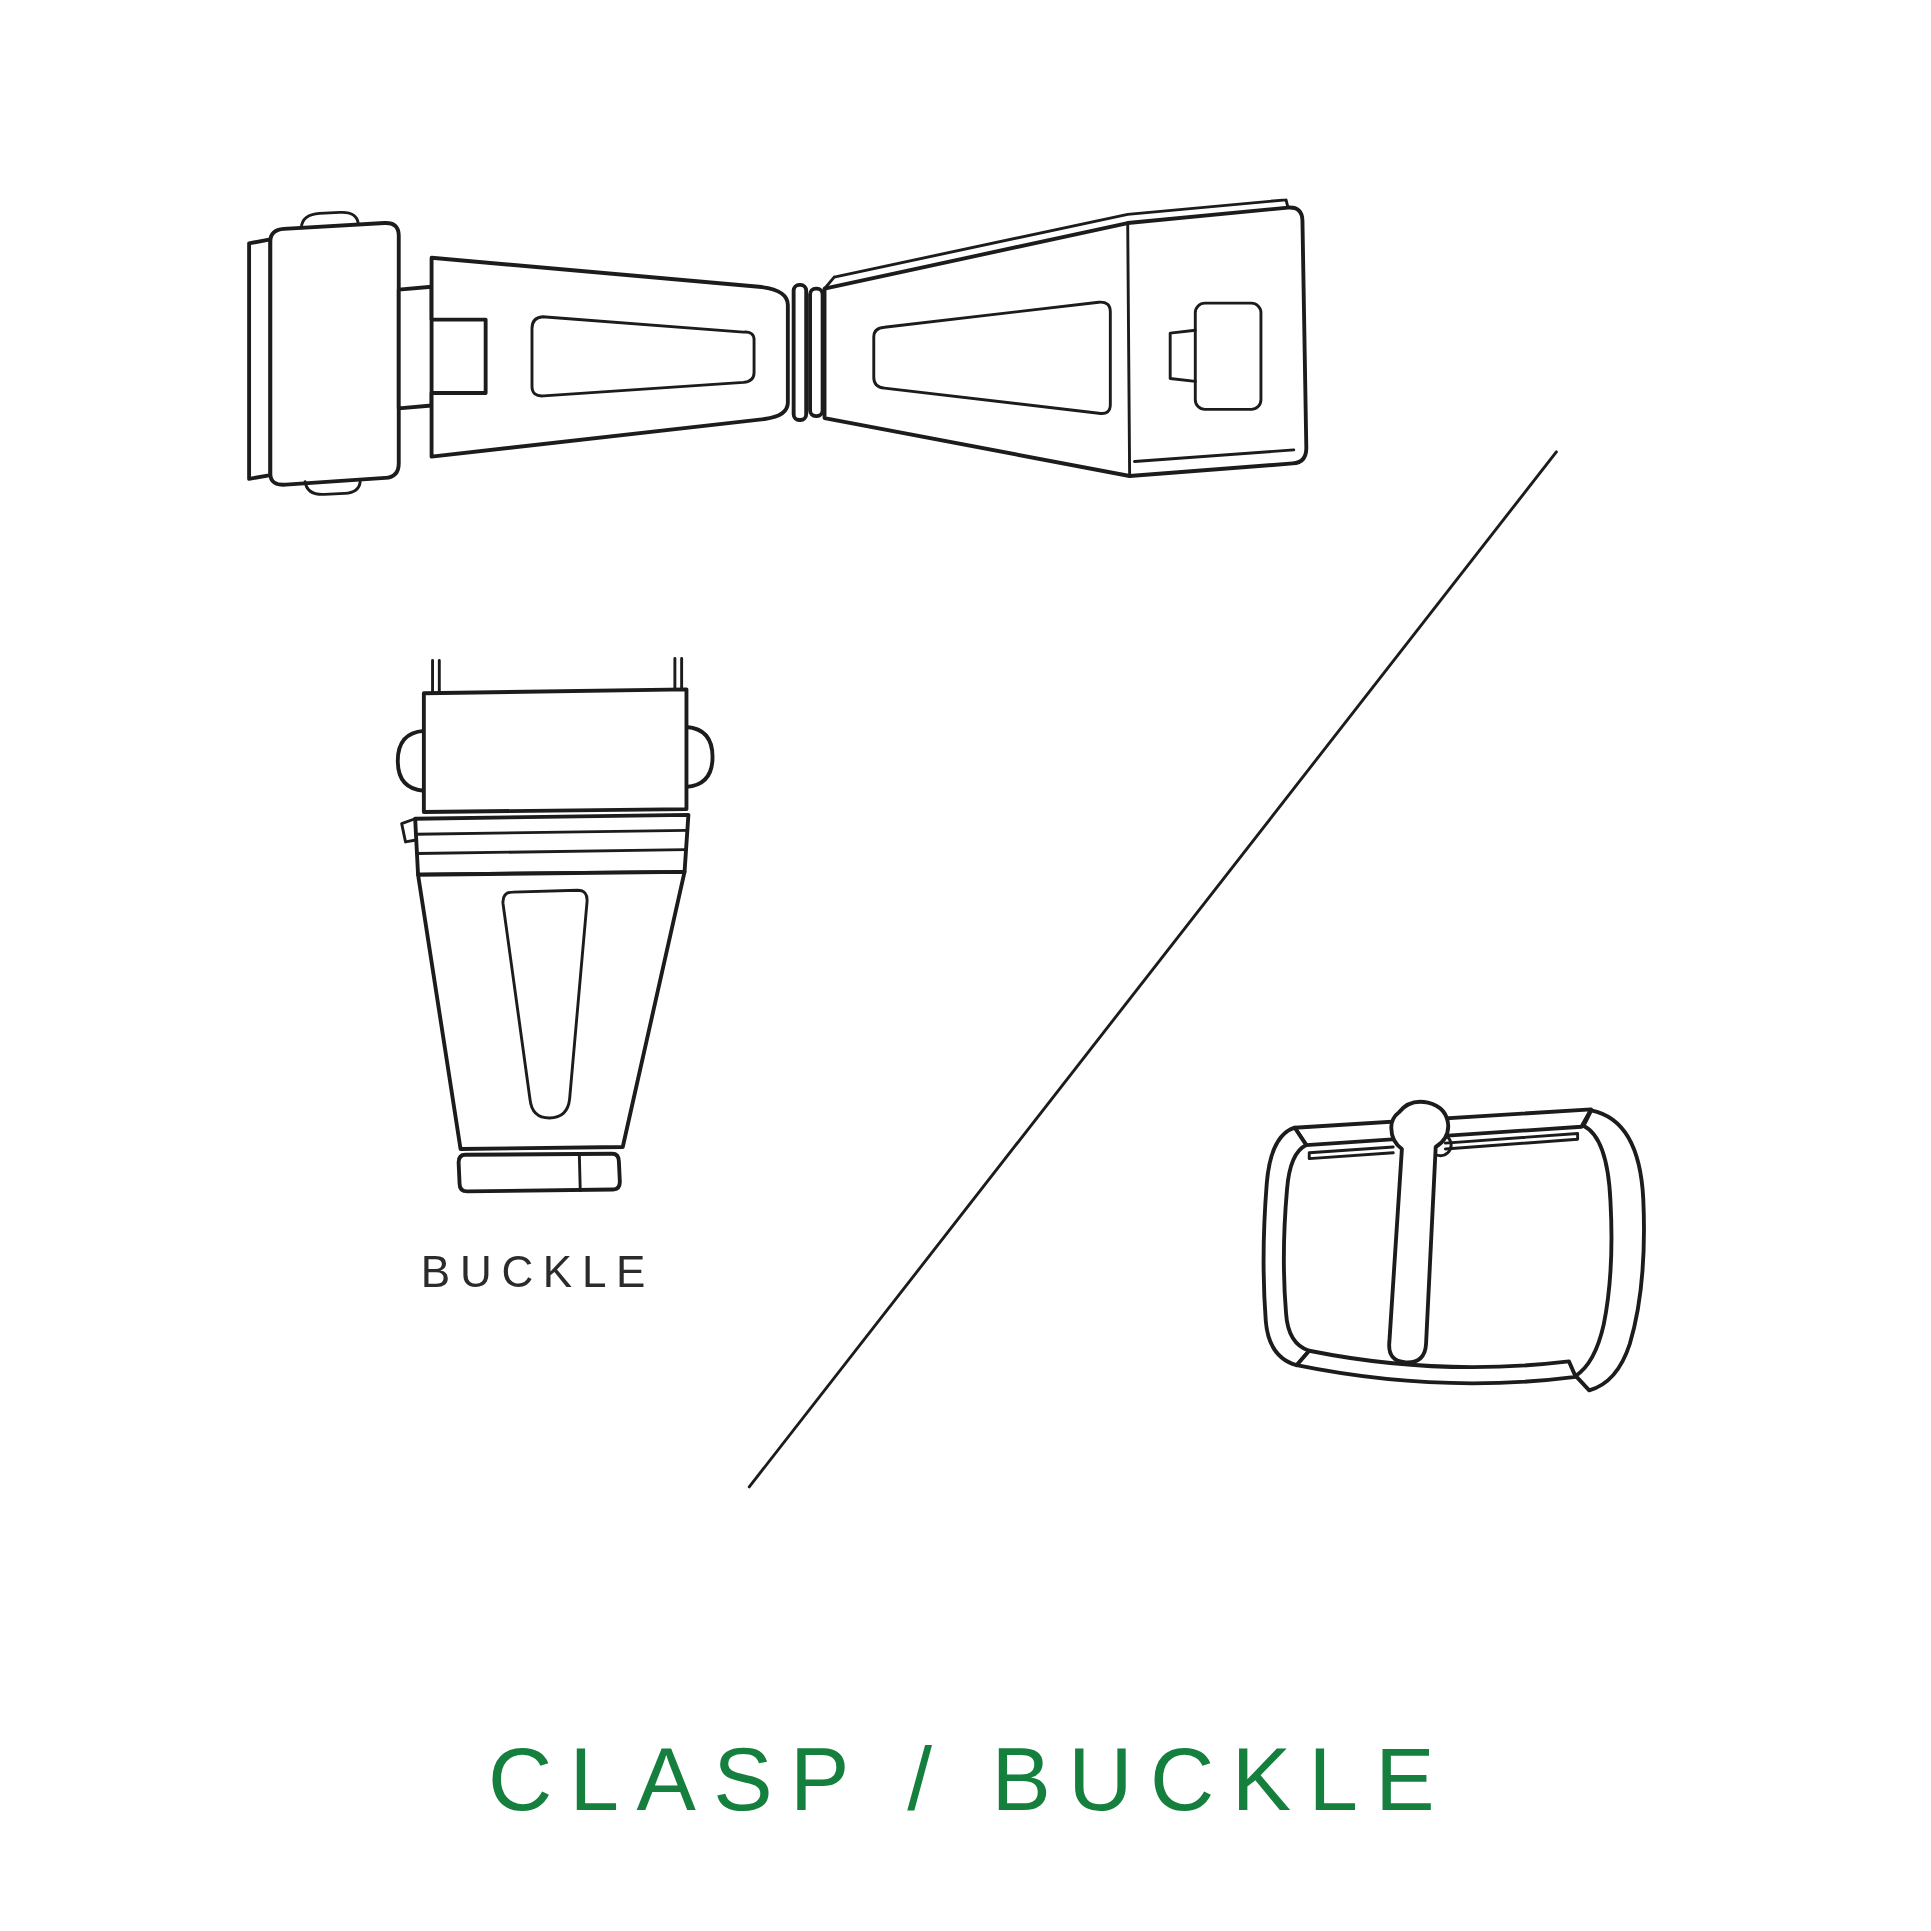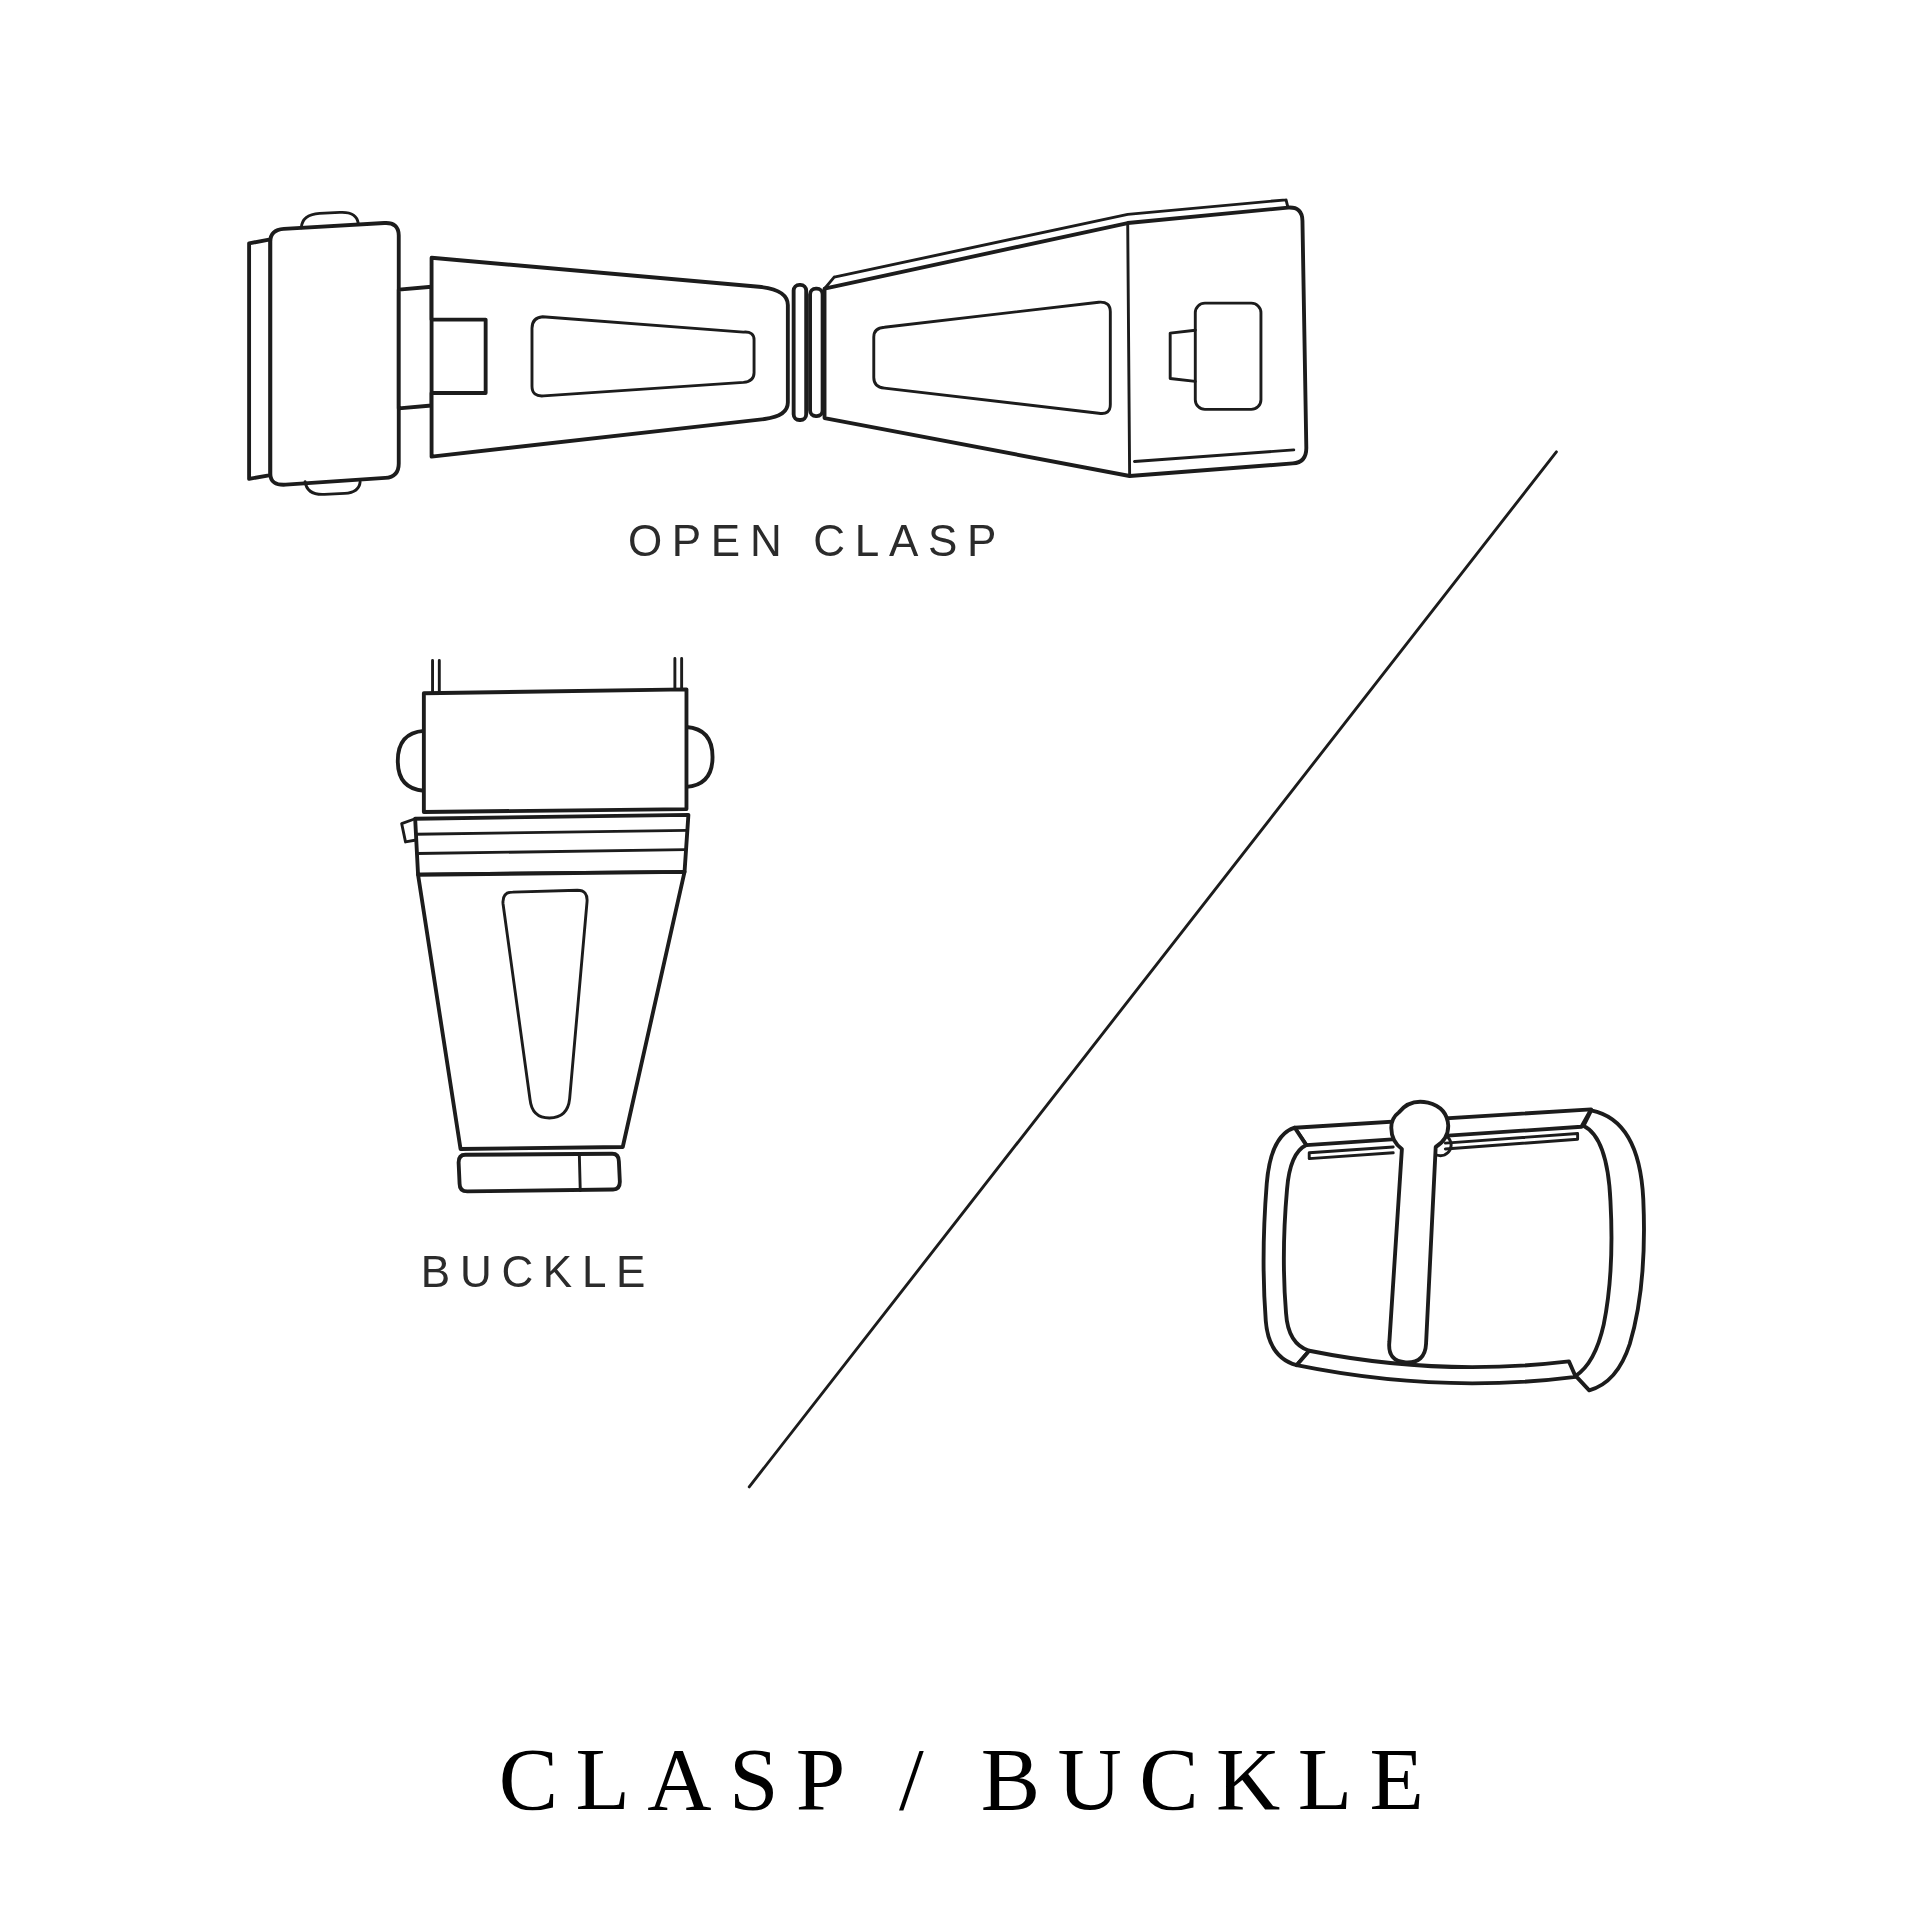--- a/index.html
+++ b/index.html
@@ -29,25 +29,24 @@
     position:absolute;
     transform:translateX(-50%);
     color:var(--text);
     font-size:44px;
     letter-spacing:9.7px;
     white-space:nowrap;
   }
   .page-title{
     position:absolute;
     transform:translateX(-50%);
-    color:#000000;
+    color:#15803d;
     font-size:89px;
     letter-spacing:17.4px;
     white-space:nowrap;
-    font-family:Liberation Serif, serif;
   }
 </style>
 </head>
 <body>
 
 <div class="canvas">
 
   <svg id="art" width="1931" height="1931" viewBox="0 0 2000 2000">
 
     <g>
@@ -95,20 +94,19 @@
       <path class="fw" d="M1648,1150 Q1698,1160 1702,1242 Q1706,1332 1688,1392 Q1675,1432 1646,1440 L1632,1425 Q1652,1412 1661,1372 Q1672,1318 1668,1244 Q1665,1178 1640,1166 Z"></path>
       <path class="fw" d="M1341,1168 L1648,1149 L1638,1167 L1353,1186 Z"></path>
       <path class="fw" d="M1341,1168 Q1316,1176 1312,1226 Q1306,1302 1311,1368 Q1314,1406 1343,1414 L1356,1399 Q1334,1392 1332,1360 Q1327,1300 1333,1232 Q1336,1194 1353,1186 Z"></path>
       <path class="fw" d="M1343,1414 Q1490,1444 1632,1426 L1625,1410 Q1490,1426 1356,1399 Z"></path>
       <path class="thin" d="M1356,1194 L1443,1188 M1356,1200 L1443,1194 M1356,1194 L1356,1200 M1497,1184 L1634,1174 M1497,1190 L1634,1180 M1634,1174 L1634,1180"></path>
       <circle class="thin" cx="1492" cy="1186" r="11"></circle>
       <path class="fw" d="M1449,1152 Q1460,1138 1479,1142 Q1499,1147 1500,1166 Q1500,1180 1487,1188 L1477,1392 Q1476,1412 1456,1411 Q1437,1410 1439,1390 L1452,1190 Q1441,1182 1441,1168 Q1441,1158 1449,1152 Z"></path>
     </g>
   </svg>
 
-  <div class="caption" style="left:817px;top:516px;">OPEN CLASP</div>
 
   <div class="caption" style="left:538px;top:1247px;">BUCKLE</div>
 
   <div class="page-title" style="left:970px;top:1728px;">CLASP / BUCKLE</div>
 
 </div>
 
 
 </body></html>

